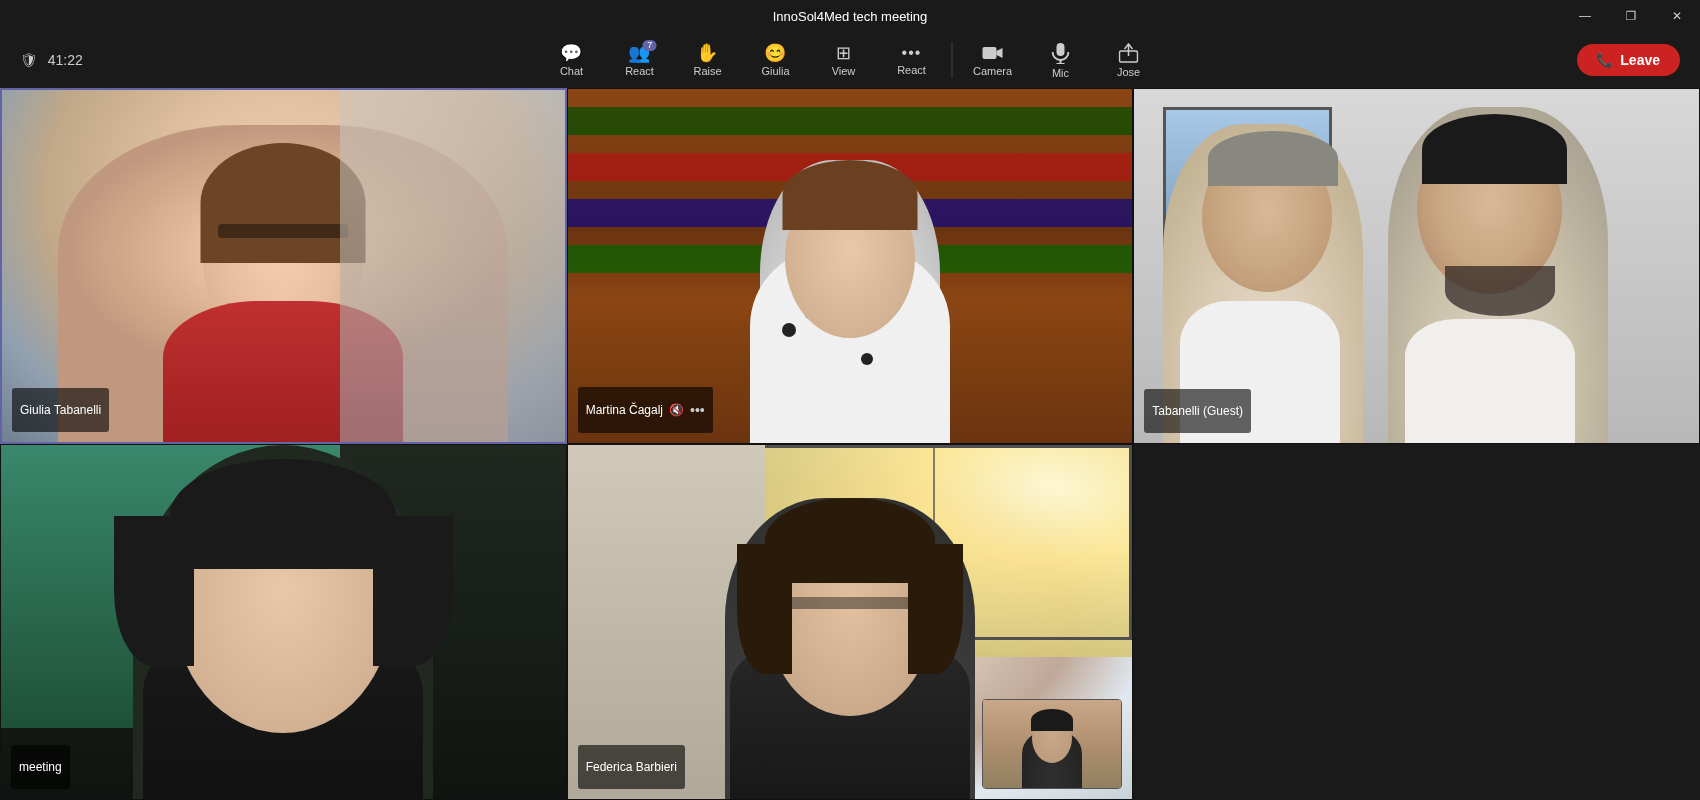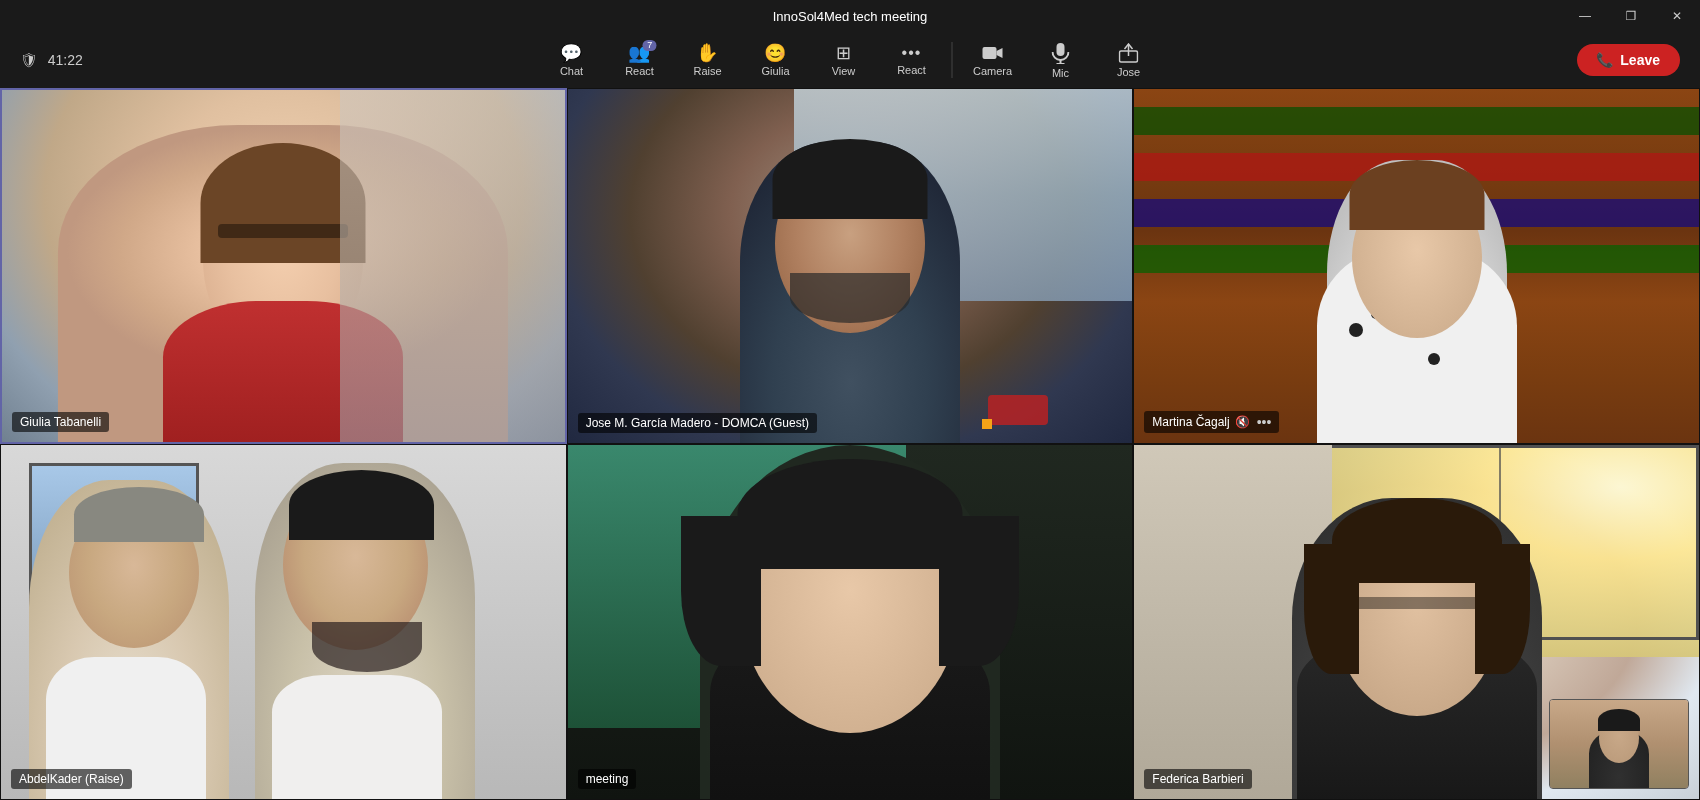--- a/index.html
+++ b/index.html
@@ -141,21 +141,21 @@
       border: 2px solid #6264a7;
     }
 
     .name-label {
       position: absolute;
       bottom: 10px;
       left: 10px;
       background: rgba(0,0,0,0.6);
       color: #fff;
       font-size: 12px;
-      padding: 3px 8px;
+      padding: 15px 8px;
       border-radius: 3px;
       display: flex;
       align-items: center;
       gap: 6px;
     }
     .mute-icon {
       font-size: 12px;
       color: #ccc;
     }
     .more-icon {
@@ -334,43 +334,20 @@
 
       <div style="position:absolute;bottom:0;left:50%;transform:translateX(-50%);width:240px;height:40%;background:linear-gradient(180deg, #c03030 0%, #a02020 100%);border-radius:40% 40% 0 0;"></div>
 
       <div style="position:absolute;top:0;right:0;width:40%;height:100%;background:linear-gradient(180deg, #d0c8c0 0%, #b8b0a8 50%, #a0a0a8 100%);opacity:0.6;"></div>
     </div>
     <div class="name-label">
       <span>Giulia Tabanelli</span>
     </div>
   </div>
 
-  <div class="video-cell">
-    <div class="video-content jose-sim">
-
-      <div style="position:absolute;top:0;right:0;width:60%;height:60%;background:linear-gradient(180deg, #c8d8e0 0%, #a0b8c8 50%, #88a0b8 100%);opacity:0.8;"></div>
-
-      <div style="position:absolute;bottom:0;left:50%;transform:translateX(-50%);width:200px;height:50%;background:#2a2a2a;border-radius:10px 10px 0 0;"></div>
-
-      <div style="position:absolute;bottom:0;left:50%;transform:translateX(-50%);width:220px;height:85%;background:radial-gradient(ellipse 70% 80% at 50% 80%, #405060 0%, #304050 50%, #202838 100%);border-radius:40% 40% 0 0;"></div>
-
-      <div style="position:absolute;top:18%;left:50%;transform:translateX(-50%);width:150px;height:180px;background:radial-gradient(ellipse at 50% 45%, #c8a080 0%, #b08060 50%, #906040 100%);border-radius:50%;"></div>
-
-      <div style="position:absolute;top:14%;left:50%;transform:translateX(-50%);width:155px;height:80px;background:#1a1a1a;border-radius:50% 50% 0 0;"></div>
-
-      <div style="position:absolute;top:52%;left:50%;transform:translateX(-50%);width:120px;height:50px;background:#2a2a2a;border-radius:0 0 50% 50%;opacity:0.7;"></div>
-
-      <div style="position:absolute;bottom:5%;right:15%;width:60px;height:30px;background:#c02020;border-radius:4px;opacity:0.8;"></div>
-    </div>
-    <div class="name-label">
-      <span>Jose M. García Madero - DOMCA (Guest)</span>
-    </div>
-
-    <div style="position:absolute;bottom:14px;right:140px;width:10px;height:10px;background:#f4a418;border-radius:50;"></div>
-  </div>
 
   <div class="video-cell">
     <div class="video-content martina-sim">
 
       <div style="position:absolute;top:0;left:0;width:100%;height:100%;background:linear-gradient(180deg, #8b4513 0%, #7a3d10 20%, #6b3410 40%, #8b4513 60%, #7a3d10 80%, #6b3410 100%);"></div>
 
       <div style="position:absolute;top:5%;left:0;width:100%;height:8%;background:rgba(0,80,0,0.7);"></div>
       <div style="position:absolute;top:18%;left:0;width:100%;height:8%;background:rgba(180,20,20,0.7);"></div>
       <div style="position:absolute;top:31%;left:0;width:100%;height:8%;background:rgba(0,0,150,0.6);"></div>
       <div style="position:absolute;top:44%;left:0;width:100%;height:8%;background:rgba(0,100,0,0.7);"></div>
@@ -414,21 +391,21 @@
 
       <div style="position:absolute;top:10%;left:50%;width:145px;height:170px;background:radial-gradient(ellipse at 50% 45%, #d8b898 0%, #c8a880 50%, #b08068 100%);border-radius:50%;"></div>
 
       <div style="position:absolute;top:7%;left:51%;width:145px;height:70px;background:#1a1a1a;border-radius:50% 50% 0 0;"></div>
 
       <div style="position:absolute;top:50%;left:55%;width:110px;height:50px;background:#2a2020;border-radius:0 0 50% 50%;opacity:0.7;"></div>
 
       <div style="position:absolute;bottom:0;left:48%;width:170px;height:35%;background:#f0efee;border-radius:30% 30% 0 0;"></div>
     </div>
     <div class="name-label">
-      <span>AbdelKader (Raise)</span>
+      <span>Tabanelli (Guest)</span>
     </div>
   </div>
 
   <div class="video-cell">
     <div class="video-content lidiagm-sim">
 
       <div style="position:absolute;top:0;left:0;width:100%;height:100%;background:linear-gradient(180deg, #202820 0%, #181e18 50%, #101410 100%);"></div>
 
       <div style="position:absolute;top:0;left:0;width:60%;height:80%;background:linear-gradient(180deg, #40a080 0%, #308060 50%, #206040 100%);opacity:0.8;"></div>
 

